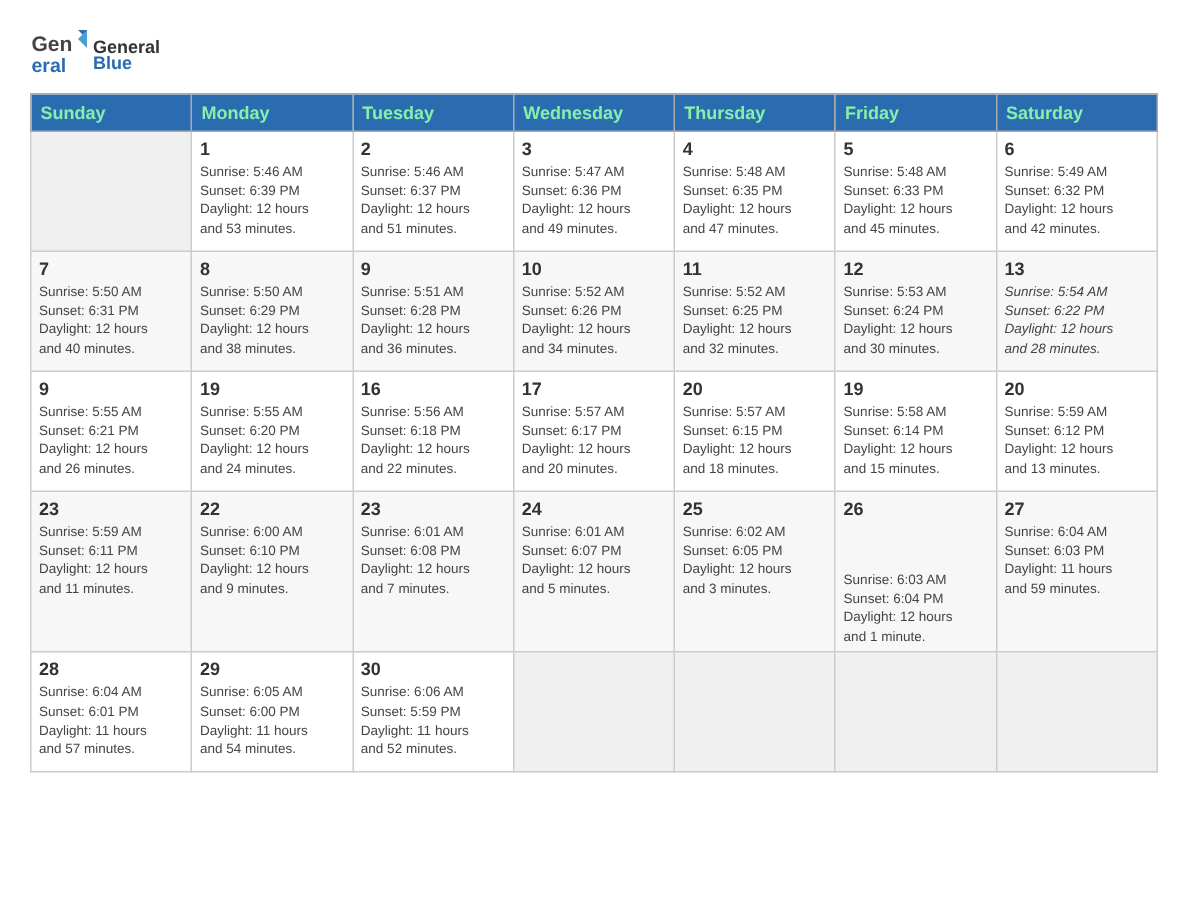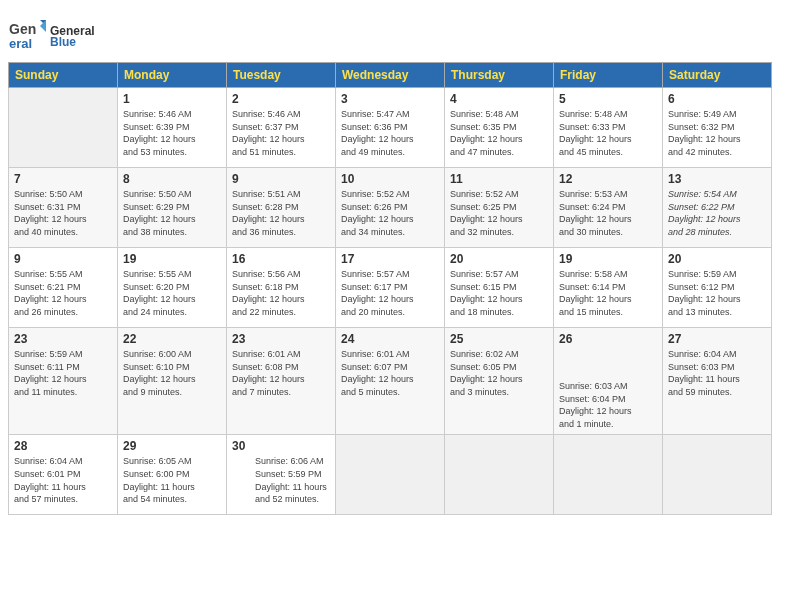--- a/index.html
+++ b/index.html
@@ -6,21 +6,21 @@
     body {
       font-family: Arial, sans-serif;
       background: #fff;
       width: 792px;
       height: 612px;
       overflow: hidden;
     }
     .page {
       width: 792px;
       height: 464px;
-      padding: 18px 20px 14px 8px;
+      padding: 18px 20px 14px 20px;
       background: #fff;
     }
     .header-row {
       display: flex;
       justify-content: space-between;
       align-items: flex-start;
       margin-bottom: 6px;
     }
     .logo {
       display: flex;
@@ -40,21 +40,21 @@
       font-size: 14px;
       color: #555;
     }
     table {
       width: 100%;
       border-collapse: collapse;
       table-layout: fixed;
     }
     thead tr th {
       background-color: #2b6cb0;
-      color: #fde047;
+      color: #86efac;
       text-align: left;
       padding: 5px 6px;
       font-size: 12px;
       font-weight: bold;
       border: 1px solid #aaa;
     }
     tbody tr td {
       vertical-align: top;
       padding: 4px 5px;
       font-size: 9.5px;
@@ -329,21 +329,21 @@
           </td>
           <td>
             <span class="day-num">29</span>
             <div class="day-info" style="white-space: pre-line;">Sunrise: 6:05 AM
 Sunset: 6:00 PM
 Daylight: 11 hours
 and 54 minutes.</div>
           </td>
           <td>
             <span class="day-num">30</span>
-            <div class="day-info" style="white-space: pre-line; margin-left: 23px;">Sunrise: 6:06 AM
+            <div class="day-info" style="white-space: pre-line;">Sunrise: 6:06 AM
 Sunset: 5:59 PM
 Daylight: 11 hours
 and 52 minutes.</div>
           </td>
           <td class="empty-cell"></td>
           <td class="empty-cell"></td>
           <td class="empty-cell"></td>
           <td class="empty-cell"></td>
         </tr>
       </tbody>

